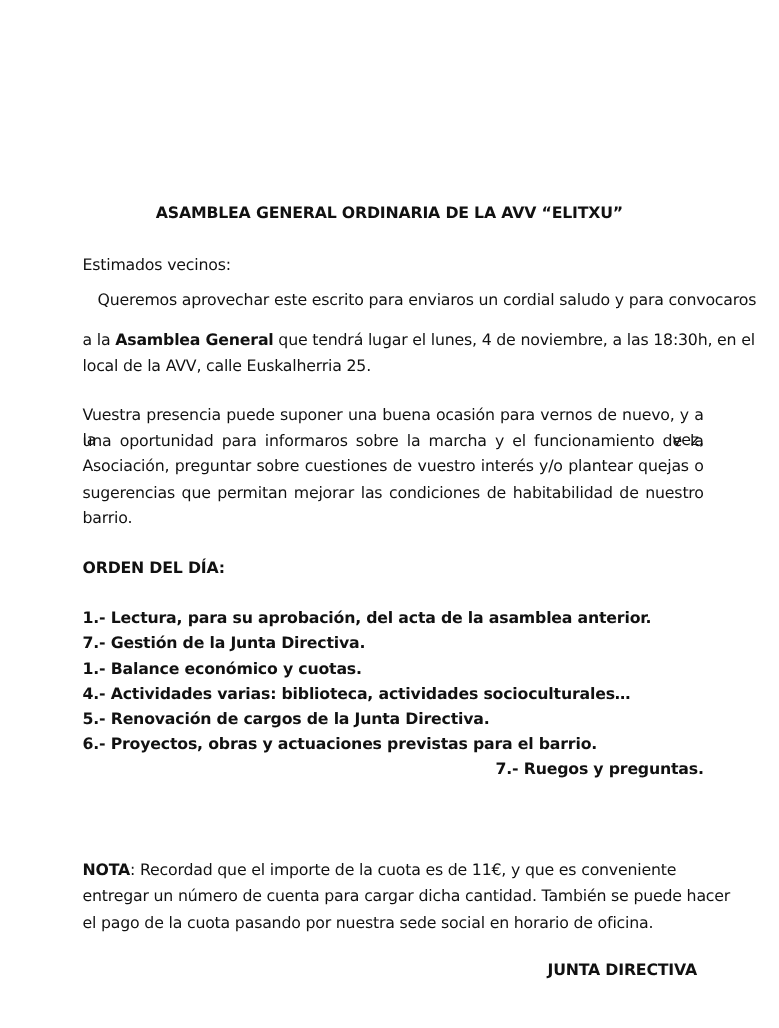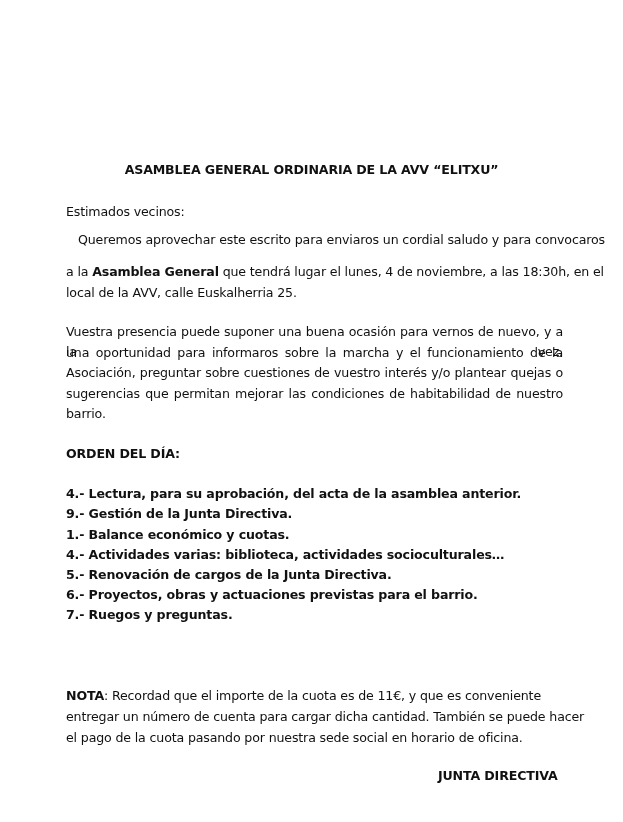--- a/index.html
+++ b/index.html
@@ -71,27 +71,27 @@
     <div class="line justify" style="top:322px;">Vuestra presencia puede suponer una buena ocasión para vernos de nuevo, y a la vez,</div>
     <div class="line justify" style="top:343px;">una oportunidad para informaros sobre la marcha y el funcionamiento de la</div>
     <div class="line justify" style="top:363px;">Asociación, preguntar sobre cuestiones de vuestro interés y/o plantear quejas o</div>
     <div class="line justify" style="top:384px;">sugerencias que permitan  mejorar las condiciones de habitabilidad de nuestro</div>
     <div class="line" style="top:404px;">barrio.</div>
   </div>
 
   <div class="line bold" style="top:444px;">ORDEN DEL DÍA:</div>
 
   <div>
-    <div class="line bold" style="top:484px;">4.- Lectura, para su aprobación,  del acta de la asamblea anterior.</div>
-    <div class="line bold" style="top:504px;">9.- Gestión de la Junta Directiva.</div>
+    <div class="line bold" style="top:484px;">1.- Lectura, para su aprobación,  del acta de la asamblea anterior.</div>
+    <div class="line bold" style="top:504px;">7.- Gestión de la Junta Directiva.</div>
     <div class="line bold" style="top:525px;">1.- Balance económico y cuotas.</div>
     <div class="line bold" style="top:545px;">4.- Actividades varias: biblioteca, actividades socioculturales…</div>
     <div class="line bold" style="top:565px;">5.- Renovación de cargos de la Junta Directiva.</div>
     <div class="line bold" style="top:585px;">6.- Proyectos, obras y actuaciones previstas para el barrio.</div>
-    <div class="line bold" style="top:605px;">7.- Ruegos y preguntas.</div>
+    <div class="line bold" style="top:605px;text-align:right;">7.- Ruegos y preguntas.</div>
   </div>
 
 
   <div>
     <div class="line" style="top:686px;"><span class="bold">NOTA</span><span>: Recordad que el importe de la cuota es de 11€, y que es conveniente</span></div>
     <div class="line" style="top:707px;">entregar un número de cuenta para cargar dicha cantidad. También se puede hacer</div>
     <div class="line" style="top:728px;">el pago de la cuota pasando por  nuestra sede social en horario de oficina.</div>
   </div>
 
   <div class="line signature" style="top:766px;">JUNTA DIRECTIVA</div>

